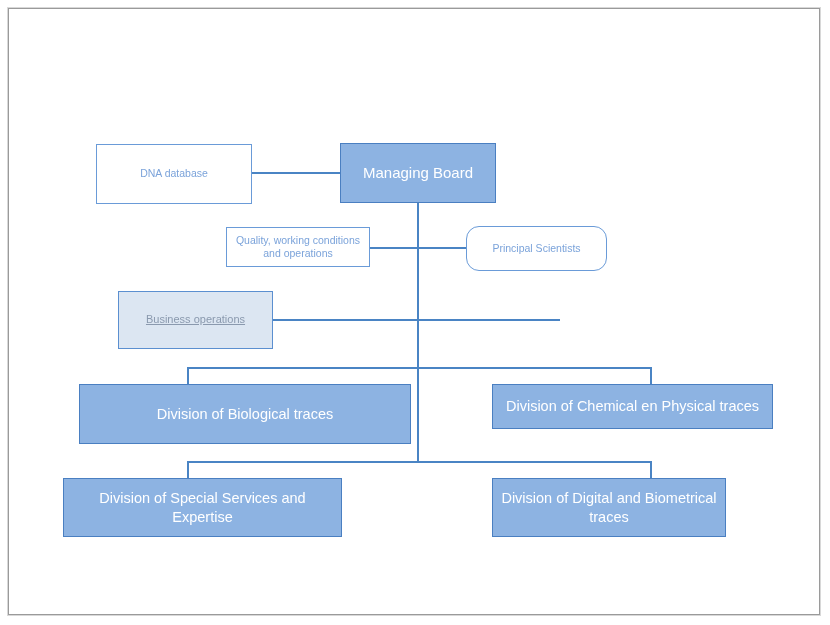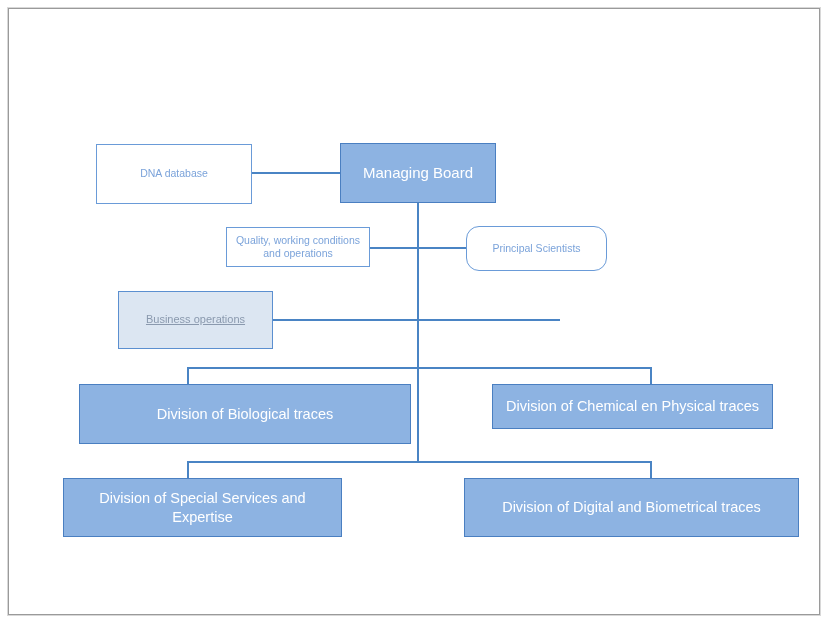--- a/index.html
+++ b/index.html
@@ -134,18 +134,18 @@
     </div>
 
     <div class="node solid" style="left:492px; top:384px; width:281px; height:45px;align-items:center;">
       <span class="label">Division of Chemical en Physical traces</span>
     </div>
 
     <div class="node solid" style="left:63px; top:478px; width:279px; height:59px;justify-content:center;">
       <span class="label">Division of Special Services and Expertise</span>
     </div>
 
-    <div class="node solid" style="left:464px; top:478px; width:335px; height:59px;">
+    <div class="node solid" style="left:492px; top:478px; width:234px; height:59px;">
       <span class="label">Division of Digital and Biometrical traces</span>
     </div>
 
   </div>
 </div>
 
 </body></html>

